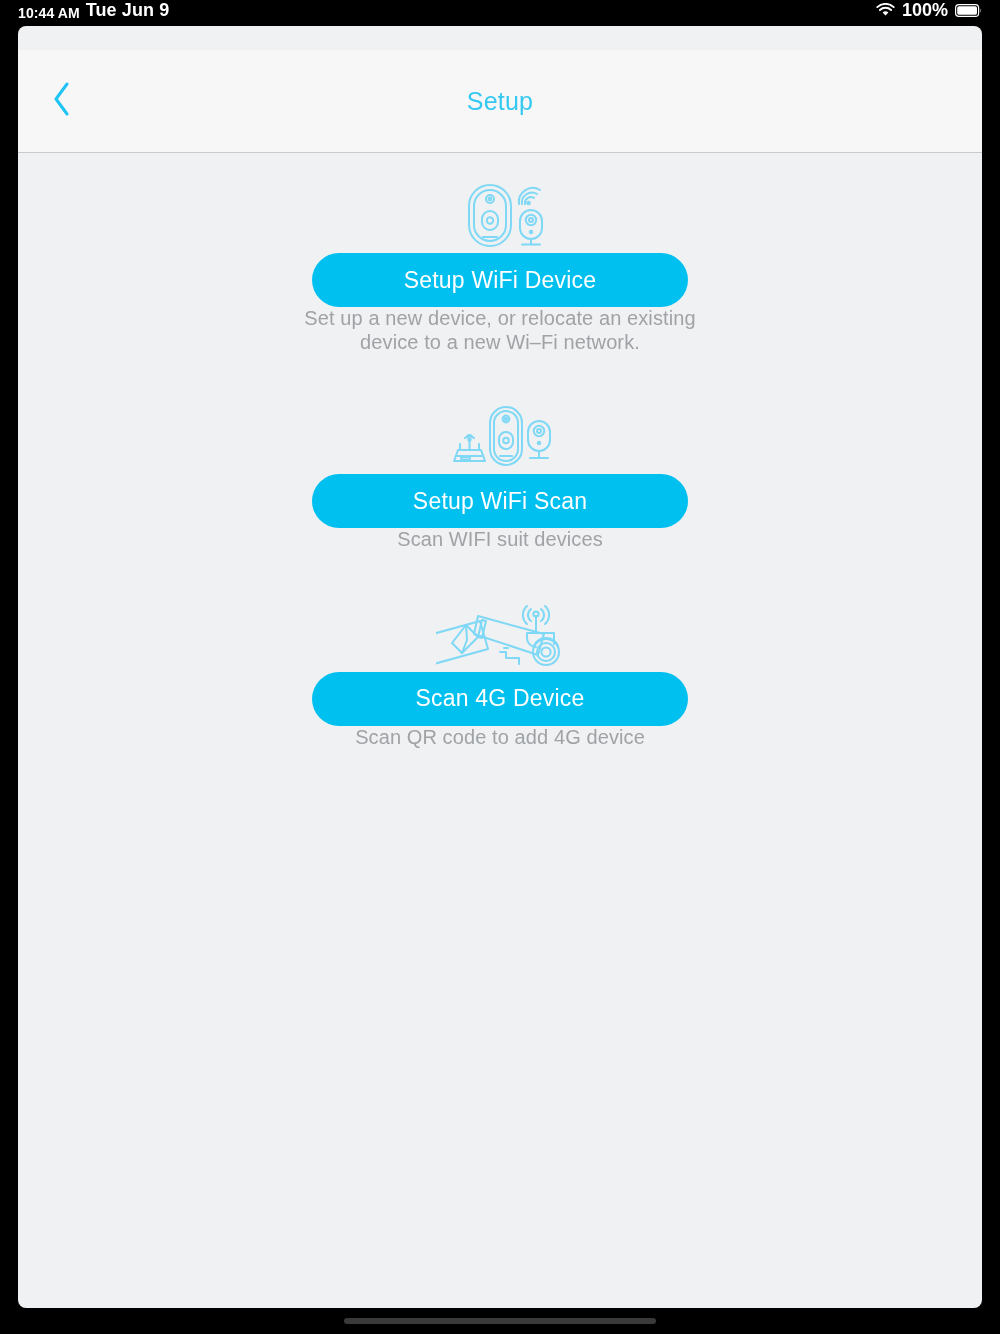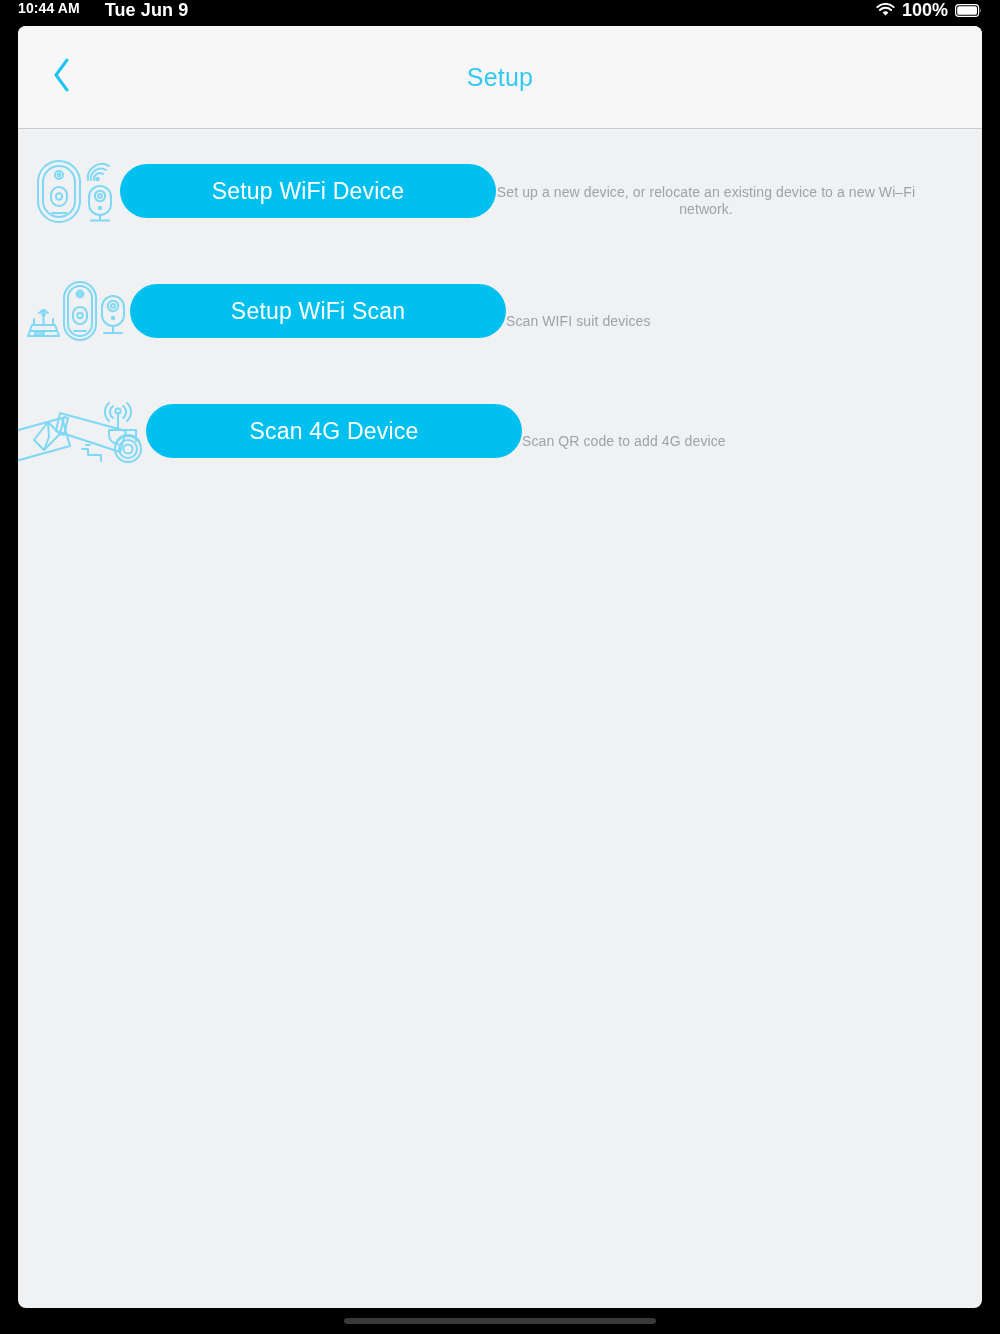--- a/index.html
+++ b/index.html
@@ -21,21 +21,21 @@
   .statusbar {
     position: absolute;
     top: 0; left: 0;
     width: 1000px; height: 20px;
     display: flex;
     align-items: center;
     justify-content: space-between;
     padding: 0 18px;
     color: #ffffff;
   }
-  .status-left { display: flex; align-items: flex-start; gap: 25px; }
+  .status-left { display: flex; align-items: flex-end; gap: 6px; }
   .status-right { display: flex; align-items: center; gap: 7px; }
   .status-time { font-size: 14px; font-weight: bold; letter-spacing: .1px; }
   .status-date { font-size: 18px; font-weight: bold; letter-spacing: .1px; }
   .status-batt-pct { font-size: 18px; font-weight: bold; }
   .wifi-ic { display: block; }
   .batt-ic { display: block; }
 
   
   .app {
     position: absolute;
@@ -51,20 +51,21 @@
   
   .navbar {
     position: relative;
     width: 100%;
     height: 103px;
     background: #f7f7f7;
     border-bottom: 1px solid #c9cbcd;
     display: flex;
     align-items: center;
     justify-content: center;
+    margin-top: 24px;
   }
   .nav-title {
     font-size: 25px;
     color: #35c9f2;
     font-weight: 400;
     letter-spacing: .2px;
   }
   .back-btn {
     position: absolute;
     left: 18px;
@@ -79,21 +80,21 @@
 
   
   .content {
     padding-top: 24px;
     display: flex;
     flex-direction: column;
     align-items: center;
   }
   .section {
     display: flex;
-    flex-direction: row;
+    flex-direction: column;
     align-items: center;
     width: 100%;
   }
   .icon-wrap {
     height: 76px;
     display: flex;
     align-items: center;
     justify-content: center;
   }
   .pill-btn {
@@ -106,24 +107,23 @@
     font-weight: 400;
     display: flex;
     align-items: center;
     justify-content: center;
     border: none;
     cursor: pointer;
     font-family: "Liberation Sans", sans-serif;
     letter-spacing: .2px;
   }
   .caption {
-    margin-top: 20px;
     text-align: center;
     color: #a0a3a6;
-    font-size: 14px;
+    font-size: 20px;
     line-height: 1.18;
     letter-spacing: .1px;
     max-width: 420px;
   }
   .gap-1 { height: 44px; }
   .gap-2 { height: 44px; }
 
   
   .home-indicator {
     position: absolute;

